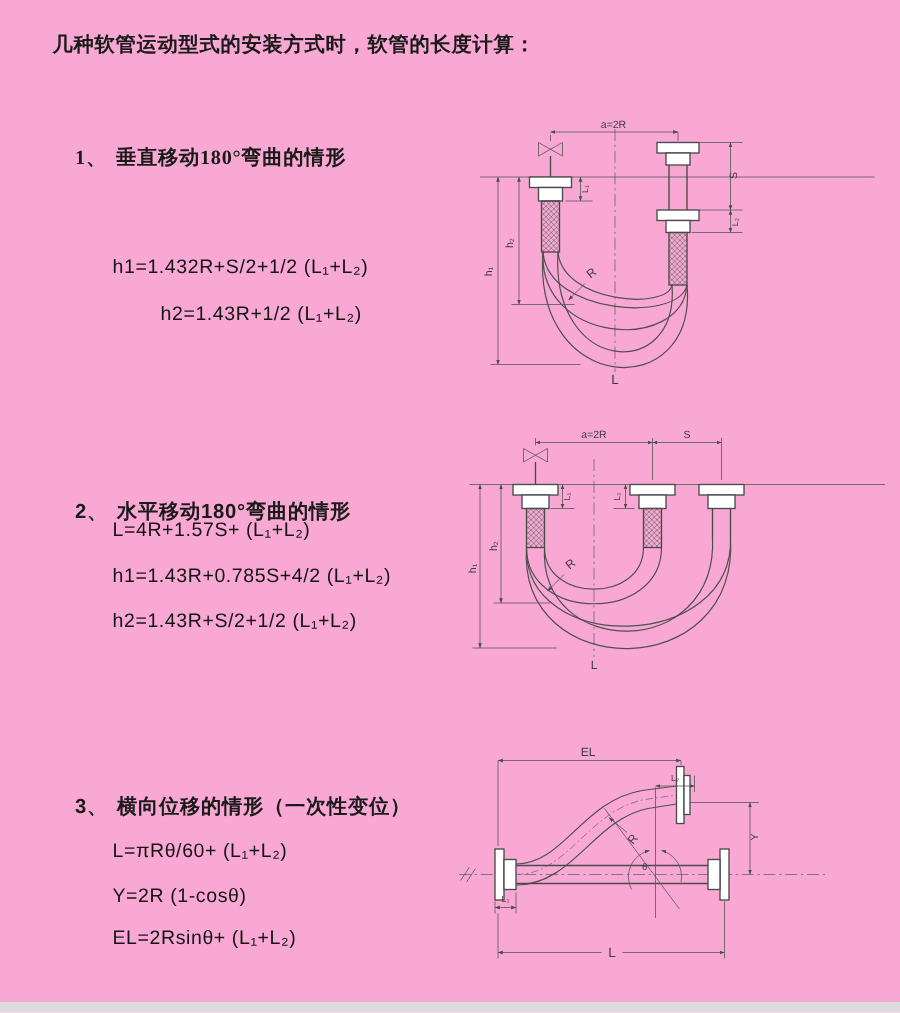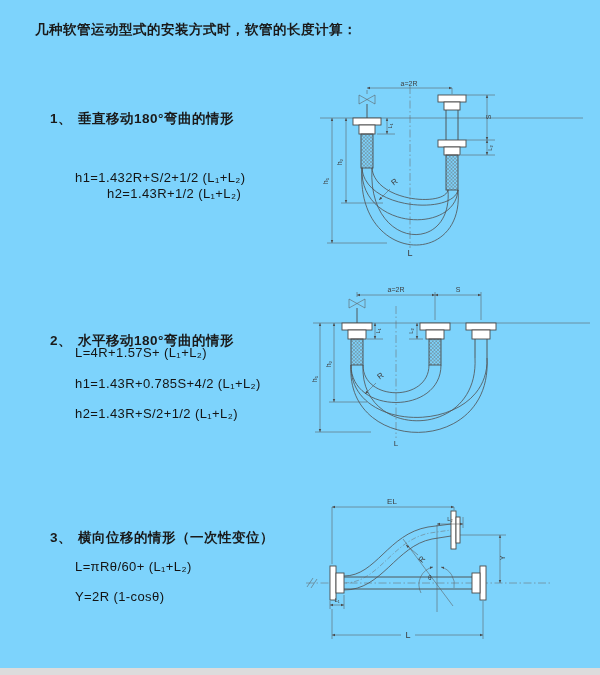--- a/index.html
+++ b/index.html
@@ -1,16 +1,16 @@
 <!DOCTYPE html>
 <html><head>
 <meta charset="utf-8">
 <style>
   html,body{margin:0;padding:0;background:#fff;}
-  .page{position:relative;width:600px;height:675px;background:#7dd3fc;overflow:hidden;
+  .page{position:relative;width:600px;height:675px;background:#f9a8d4;overflow:hidden;
         font-family:"Liberation Sans","DejaVu Sans",sans-serif;color:#1a1a1a;}
   .doc-title{position:absolute;left:35px;top:21px;font-size:13.5px;font-weight:bold;letter-spacing:0.5px;}
   .sec-head{position:absolute;left:50px;font-size:13.5px;font-weight:bold;letter-spacing:0.5px;}
   .sec-head .num{margin-right:6px;}
   .formula{position:absolute;left:75px;font-size:13px;letter-spacing:0.4px;color:#141414;}
   .dia{position:absolute;}
   svg text{font-family:"Liberation Sans","DejaVu Sans",sans-serif;fill:#3d3d3d;}
   .ln{stroke:#4a4a4a;stroke-width:0.9;fill:none;}
   .lnf{stroke:#4a4a4a;stroke-width:0.9;fill:#ffffff;}
   .ho{stroke:#4f4f4f;stroke-width:0.8;fill:none;}
@@ -24,38 +24,39 @@
   .dlb{font-size:9px;}
   .bottom-strip{position:absolute;left:0;top:668px;width:600px;height:7px;background:#dcdcdc;}
 </style>
 </head>
 <body>
 
 <div class="page">
 
   <div class="doc-title">几种软管运动型式的安装方式时，软管的长度计算：</div>
 
-  <div class="sec-head" style="top:110px;">
+  <div class="sec-head" style="top:96px;font-family:Liberation Serif, serif;">
     <span class="num">1、</span><span>垂直移动180°弯曲的情形</span>
   </div>
   <div class="formula" style="top:170px;">h1=1.432R+S/2+1/2 (L₁+L₂)</div>
-  <div class="formula" style="top:186px;padding-left:32px;">h2=1.43R+1/2 (L₁+L₂)</div>
+  <div class="formula" style="top:201px;padding-left:32px;">h2=1.43R+1/2 (L₁+L₂)</div>
 
   <div class="sec-head" style="top:332px;">
     <span class="num">2、</span><span>水平移动180°弯曲的情形</span>
   </div>
   <div class="formula" style="top:345px;">L=4R+1.57S+ (L₁+L₂)</div>
   <div class="formula" style="top:376px;">h1=1.43R+0.785S+4/2 (L₁+L₂)</div>
   <div class="formula" style="top:406px;">h2=1.43R+S/2+1/2 (L₁+L₂)</div>
 
   <div class="sec-head" style="top:529px;">
     <span class="num">3、</span><span>横向位移的情形（一次性变位）</span>
   </div>
   <div class="formula" style="top:559px;">L=πRθ/60+ (L₁+L₂)</div>
   <div class="formula" style="top:589px;text-align:center;">Y=2R (1-cosθ)</div>
+  <div class="formula" style="top:617px;">EL=2Rsinθ+ (L₁+L₂)</div>
 
   <svg class="dia" style="left:315px;top:78px;" width="285" height="180" viewBox="0 0 285 180">
     <defs>
       <marker id="ar1" viewBox="0 0 10 10" refX="9" refY="5" markerWidth="6.5" markerHeight="6.5" orient="auto-start-reverse">
         <path d="M0,1.5 L9,5 L0,8.5 Z" fill="#4a4a4a"></path>
       </marker>
       <pattern id="hx1" width="3.5" height="3.5" patternUnits="userSpaceOnUse">
         <path d="M0,3.5 L3.5,0 M0,0 L3.5,3.5" stroke="#6a6a6a" stroke-width="0.45"></path>
       </pattern>
     </defs>

